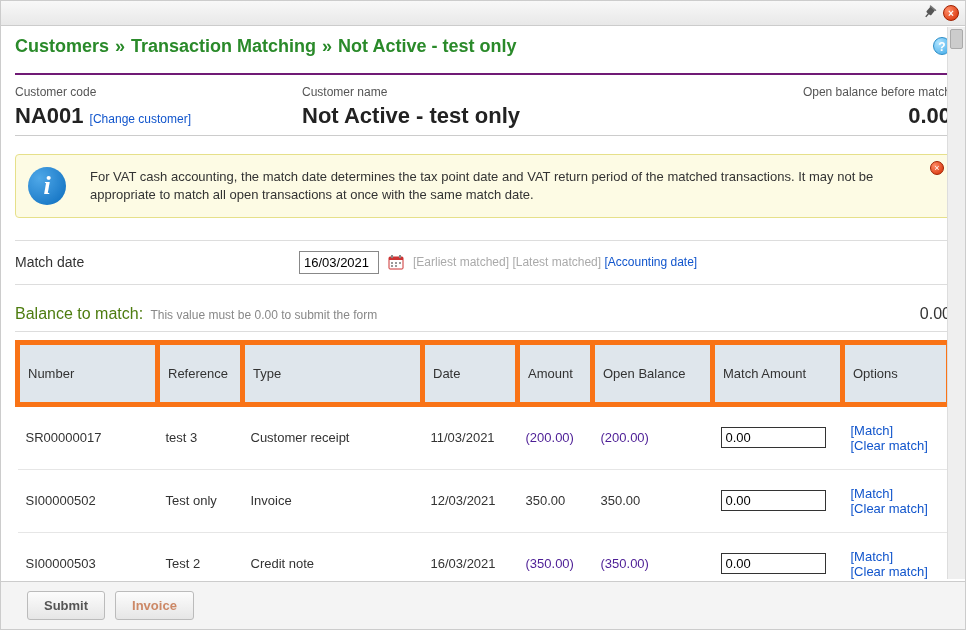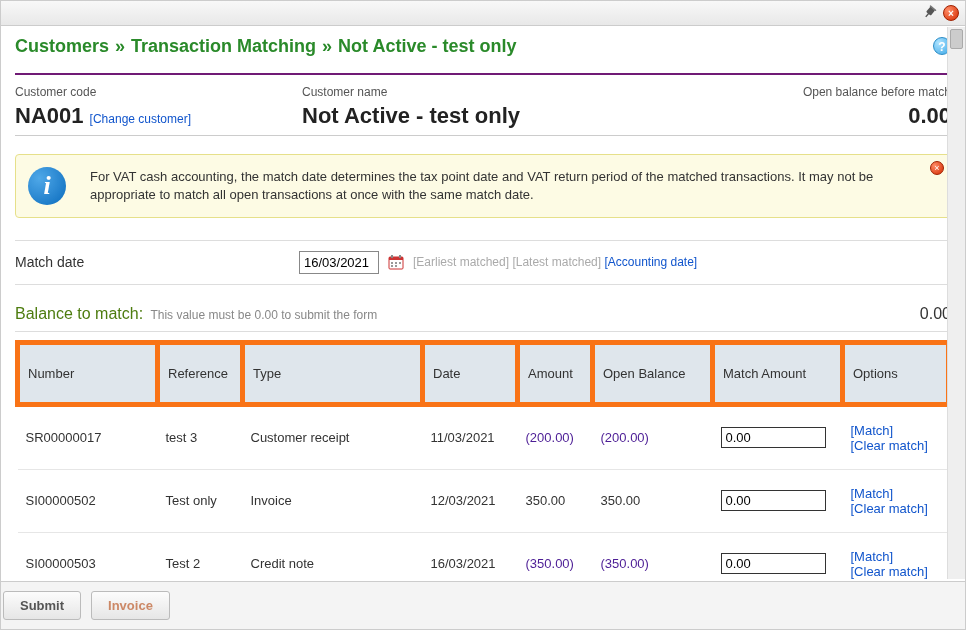--- a/index.html
+++ b/index.html
@@ -201,21 +201,21 @@
     font-size: 13px;
     width: 105px;
   }
   .opt-link { color: #1155cc; cursor: pointer; white-space: nowrap; }
   .footer {
     height: 50px;
     border-top: 1px solid #ccc;
     background: #f4f4f4;
     display: flex;
     align-items: center;
-    padding: 0 2px;
+    padding: 0 26px;
     gap: 10px;
   }
   .btn {
     border: 1px solid #bbb;
     background: linear-gradient(#fcfcfc, #e6e6e6);
     border-radius: 3px;
     padding: 6px 16px;
     font-size: 13px;
     font-weight: bold;
     color: #555;

